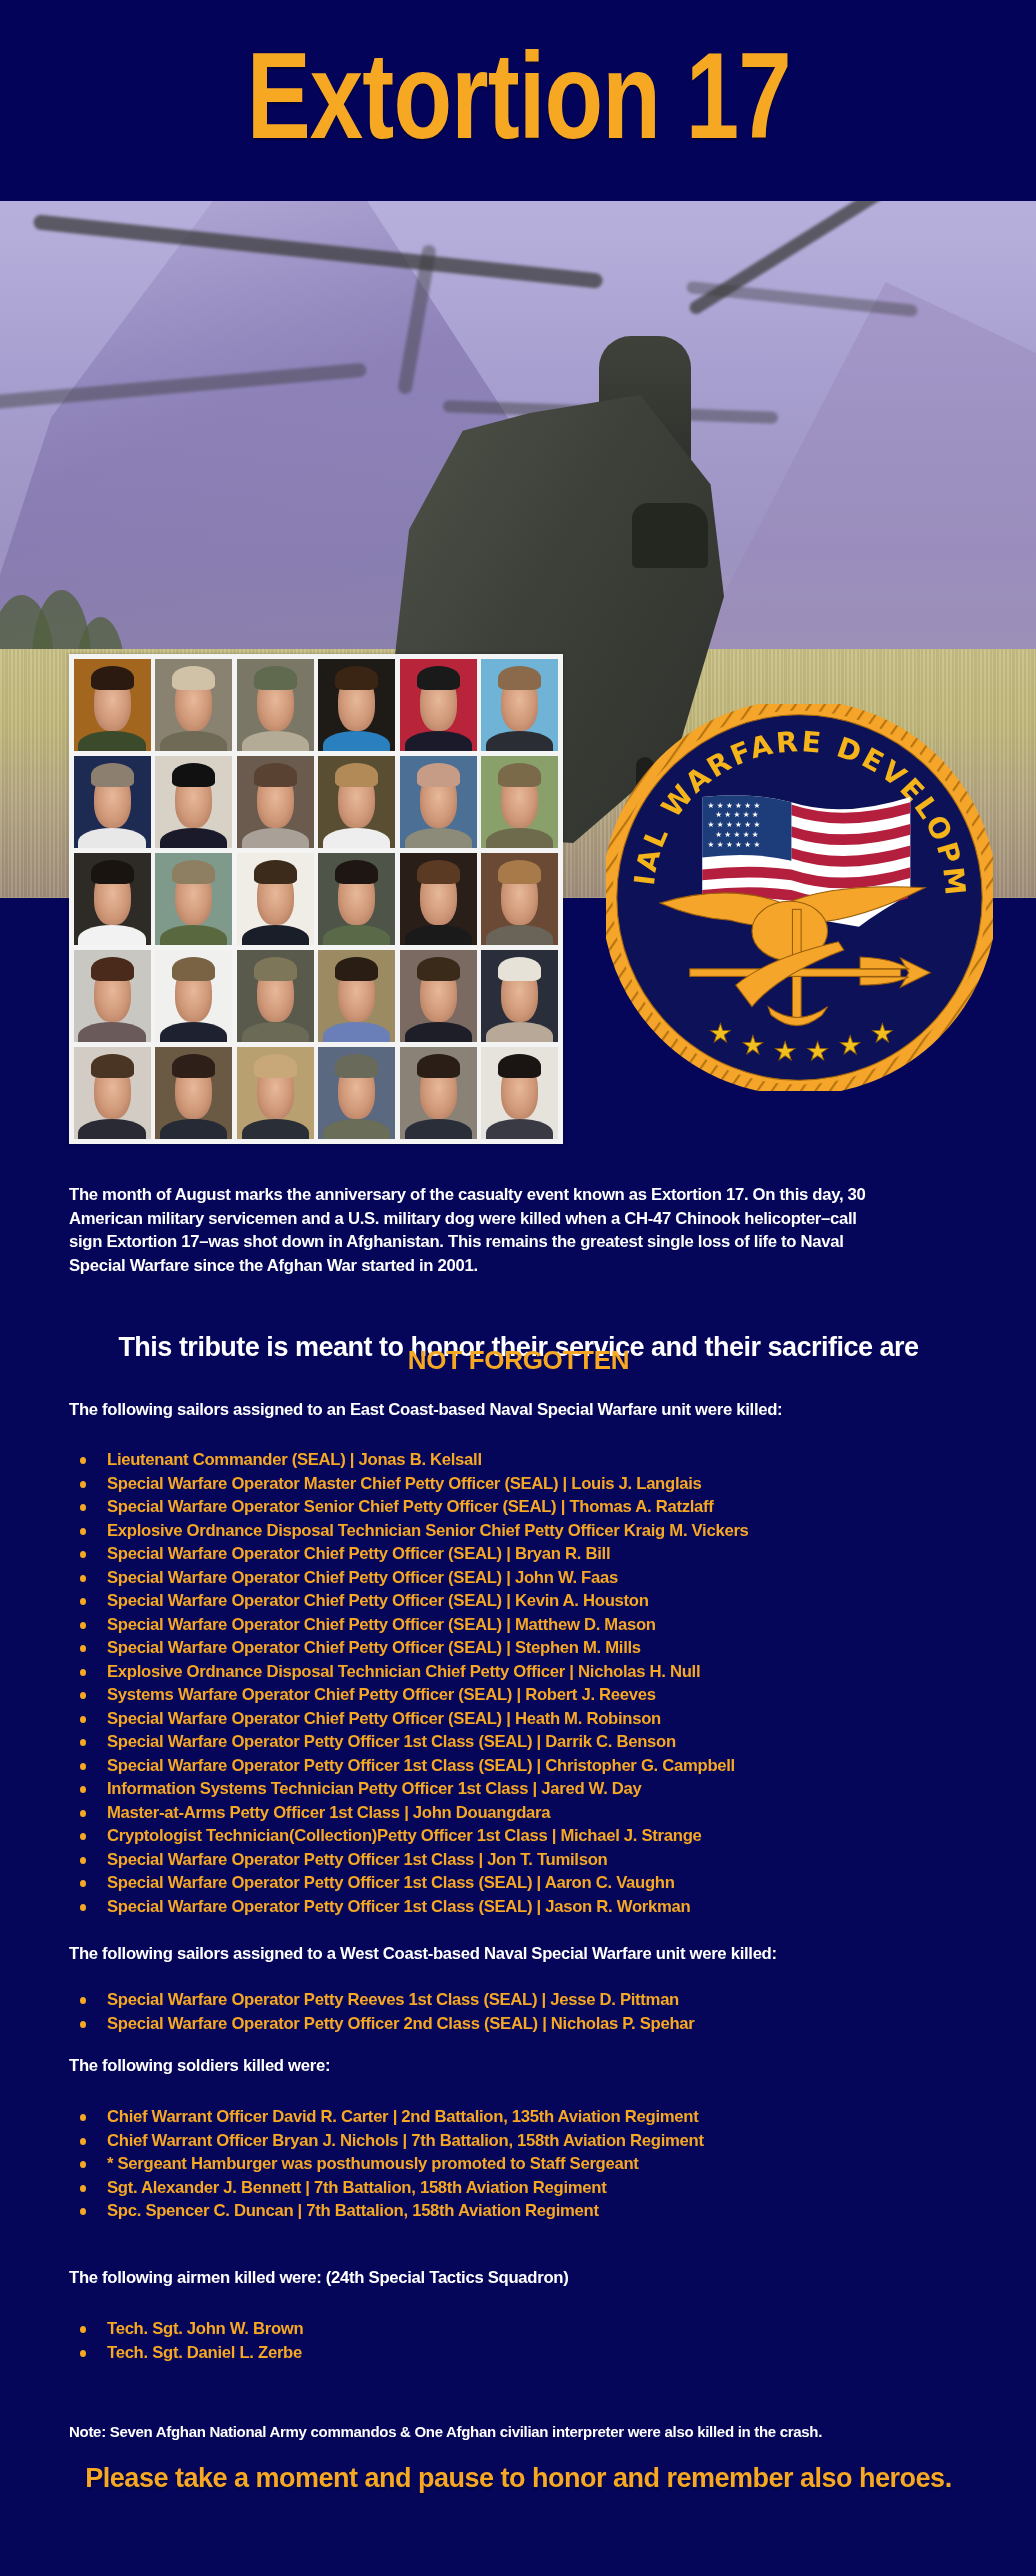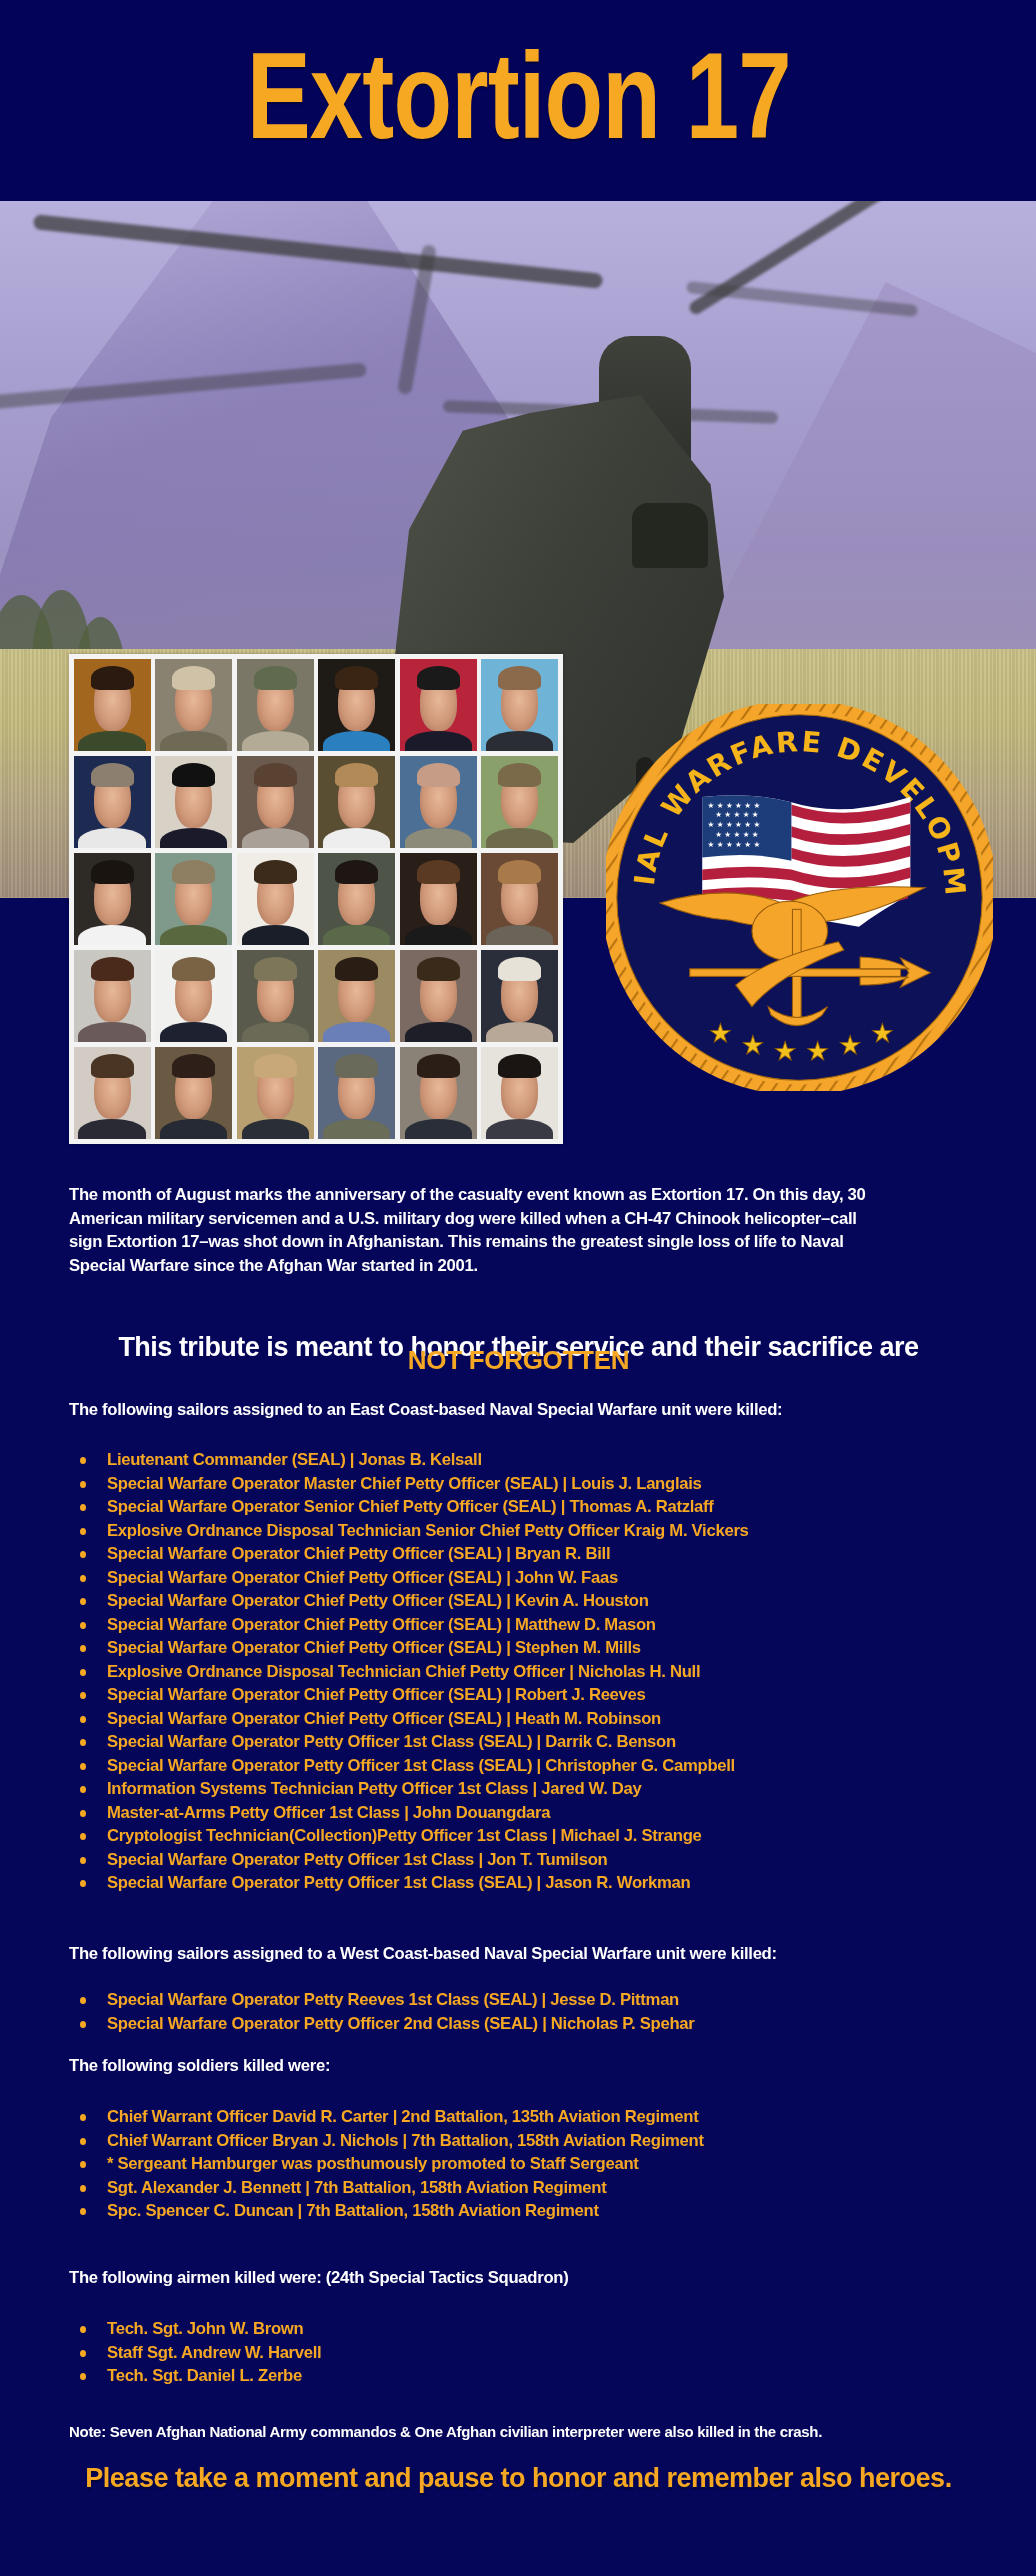--- a/index.html
+++ b/index.html
@@ -412,28 +412,29 @@
     <li><span class="bullet"></span><span>Lieutenant Commander (SEAL) | Jonas B. Kelsall</span></li>
     <li><span class="bullet"></span><span>Special Warfare Operator Master Chief Petty Officer (SEAL) | Louis J. Langlais</span></li>
     <li><span class="bullet"></span><span>Special Warfare Operator Senior Chief Petty Officer (SEAL) | Thomas A. Ratzlaff</span></li>
     <li><span class="bullet"></span><span>Explosive Ordnance Disposal Technician Senior Chief Petty Officer Kraig M. Vickers</span></li>
     <li><span class="bullet"></span><span>Special Warfare Operator Chief Petty Officer (SEAL) | Bryan R. Bill</span></li>
     <li><span class="bullet"></span><span>Special Warfare Operator Chief Petty Officer (SEAL) | John W. Faas</span></li>
     <li><span class="bullet"></span><span>Special Warfare Operator Chief Petty Officer (SEAL) | Kevin A. Houston</span></li>
     <li><span class="bullet"></span><span>Special Warfare Operator Chief Petty Officer (SEAL) | Matthew D. Mason</span></li>
     <li><span class="bullet"></span><span>Special Warfare Operator Chief Petty Officer (SEAL) | Stephen M. Mills</span></li>
     <li><span class="bullet"></span><span>Explosive Ordnance Disposal Technician Chief Petty Officer | Nicholas H. Null</span></li>
-    <li><span class="bullet"></span><span>Special Warfare Operator Chief Petty Officer (SEAL) | Robert J. Reeves</span></li>
+    <li><span class="bullet"></span><span>Systems Warfare Operator Chief Petty Officer (SEAL) | Robert J. Reeves</span></li>
     <li><span class="bullet"></span><span>Special Warfare Operator Chief Petty Officer (SEAL) | Heath M. Robinson</span></li>
     <li><span class="bullet"></span><span>Special Warfare Operator Petty Officer 1st Class (SEAL) | Darrik C. Benson</span></li>
     <li><span class="bullet"></span><span>Special Warfare Operator Petty Officer 1st Class (SEAL) | Christopher G. Campbell</span></li>
     <li><span class="bullet"></span><span>Information Systems Technician Petty Officer 1st Class  | Jared W. Day</span></li>
     <li><span class="bullet"></span><span>Master-at-Arms Petty Officer 1st Class | John Douangdara</span></li>
     <li><span class="bullet"></span><span>Cryptologist Technician(Collection)Petty Officer 1st Class | Michael J. Strange</span></li>
     <li><span class="bullet"></span><span>Special Warfare Operator Petty Officer 1st Class | Jon T. Tumilson</span></li>
+    <li><span class="bullet"></span><span>Special Warfare Operator Petty Officer 1st Class (SEAL) | Aaron C. Vaughn</span></li>
     <li><span class="bullet"></span><span>Special Warfare Operator Petty Officer 1st Class (SEAL) | Jason R. Workman</span></li>
   </ul>
 
 <div class="section-heading" style="top:1944px;">The following sailors assigned to a West Coast-based Naval Special Warfare unit were killed:</div>
 <ul class="roster" id="list-west" style="top:1988px;">
     <li><span class="bullet"></span><span>Special Warfare Operator Petty Reeves 1st Class (SEAL) | Jesse D. Pittman</span></li>
     <li><span class="bullet"></span><span>Special Warfare Operator Petty Officer 2nd Class (SEAL) | Nicholas P. Spehar</span></li>
   </ul>
 
 <div class="section-heading" style="top:2056px;">The following soldiers killed were:</div>
@@ -441,20 +442,19 @@
     <li><span class="bullet"></span><span>Chief Warrant Officer David R. Carter | 2nd Battalion, 135th Aviation Regiment</span></li>
     <li><span class="bullet"></span><span>Chief Warrant Officer Bryan J. Nichols | 7th Battalion, 158th Aviation Regiment</span></li>
     <li><span class="bullet"></span><span>* Sergeant Hamburger was posthumously promoted to Staff Sergeant</span></li>
     <li><span class="bullet"></span><span>Sgt. Alexander J. Bennett | 7th Battalion, 158th Aviation Regiment</span></li>
     <li><span class="bullet"></span><span>Spc. Spencer C. Duncan | 7th Battalion, 158th Aviation Regiment</span></li>
   </ul>
 
 <div class="section-heading" style="top:2268px;">The following airmen killed were: (24th Special Tactics Squadron)</div>
 <ul class="roster" id="list-airmen" style="top:2317px;">
     <li><span class="bullet"></span><span>Tech. Sgt. John W. Brown</span></li>
-    <li><span class="bullet"></span><span>Staff Sgt. Andrew W. Harvell</span></li>
     <li><span class="bullet"></span><span>Tech. Sgt. Daniel L. Zerbe</span></li>
   </ul>
 
 <div class="note" style="top:2411px;">Note: Seven Afghan National Army commandos &amp; One Afghan civilian interpreter were also killed in the crash.</div>
 
 <div class="closing" style="top:2463px;">Please take a moment and pause to honor and remember also heroes.</div>
 
 
 </body></html>

